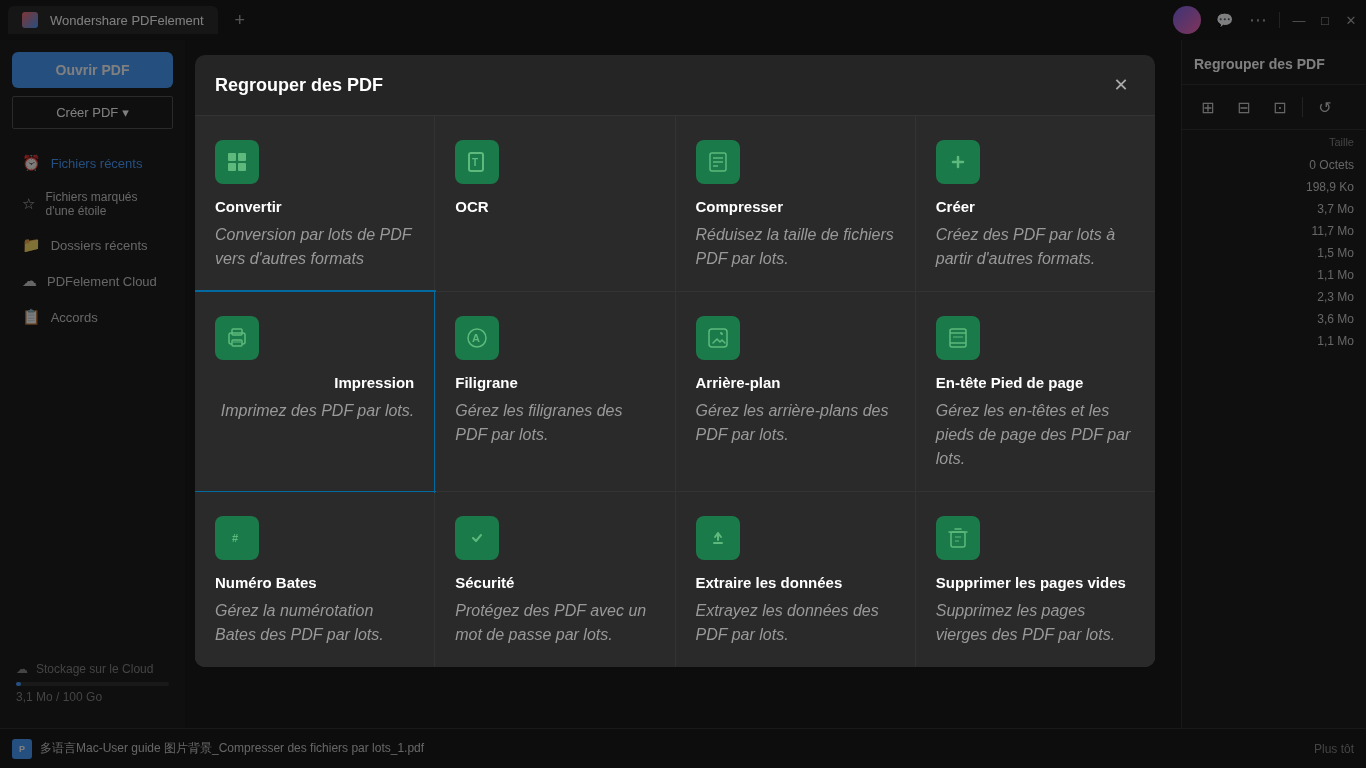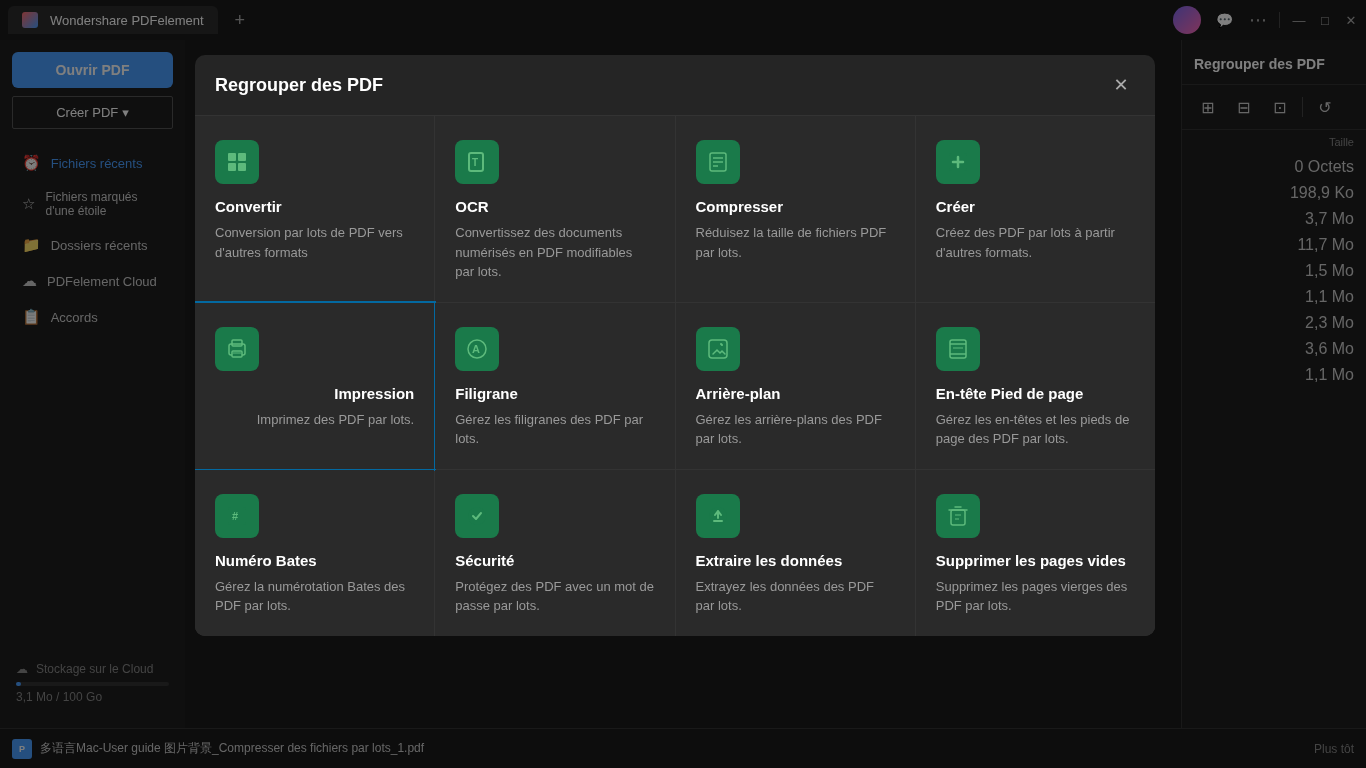--- a/index.html
+++ b/index.html
@@ -193,21 +193,21 @@
     .right-panel-label {
       padding: 6px 12px;
       font-size: 11px;
       color: #888;
       text-align: right;
     }
     .right-panel-item {
       display: flex;
       justify-content: flex-end;
       padding: 4px 12px;
-      font-size: 16px;
+      font-size: 12px;
       color: #ccc;
     }
 
     
     .modal-overlay {
       position: fixed;
       top: 0; left: 0; right: 0; bottom: 0;
       background: rgba(0,0,0,0.5);
       display: flex;
       align-items: center;
@@ -285,23 +285,24 @@
       font-size: 22px;
     }
     .card-icon.green { background: #1a7a4a; }
     .card-title {
       font-size: 15px;
       font-weight: 600;
       color: #fff;
       margin-bottom: 8px;
     }
     .card-desc {
-      font-size: 13px;
+      font-size: 16px;
       color: #999;
       line-height: 1.5;
+      font-style: italic;
     }
 
     
     .bottom-bar {
       height: 40px;
       background: #1a1a1a;
       border-top: 1px solid #333;
       display: flex;
       align-items: center;
       padding: 0 12px;
@@ -451,21 +452,20 @@
       </div>
 
       <div class="grid-card">
         <div class="card-icon green">
           <svg width="24" height="24" viewBox="0 0 24 24" fill="none">
             <rect x="4" y="3" width="14" height="18" rx="2" stroke="#5dba7c" stroke-width="2"></rect>
             <text x="7" y="16" fill="#5dba7c" font-size="10" font-weight="bold">T</text>
           </svg>
         </div>
         <div class="card-title">OCR</div>
-        <div class="card-desc">Convertissez des documents numérisés en PDF modifiables par lots.</div>
       </div>
 
       <div class="grid-card">
         <div class="card-icon green">
           <svg width="24" height="24" viewBox="0 0 24 24" fill="none">
             <rect x="4" y="3" width="16" height="18" rx="2" stroke="#5dba7c" stroke-width="1.5"></rect>
             <line x1="7" y1="8" x2="17" y2="8" stroke="#5dba7c" stroke-width="1.5"></line>
             <line x1="7" y1="12" x2="17" y2="12" stroke="#5dba7c" stroke-width="1.5"></line>
             <line x1="7" y1="16" x2="12" y2="16" stroke="#5dba7c" stroke-width="1.5"></line>
           </svg>

